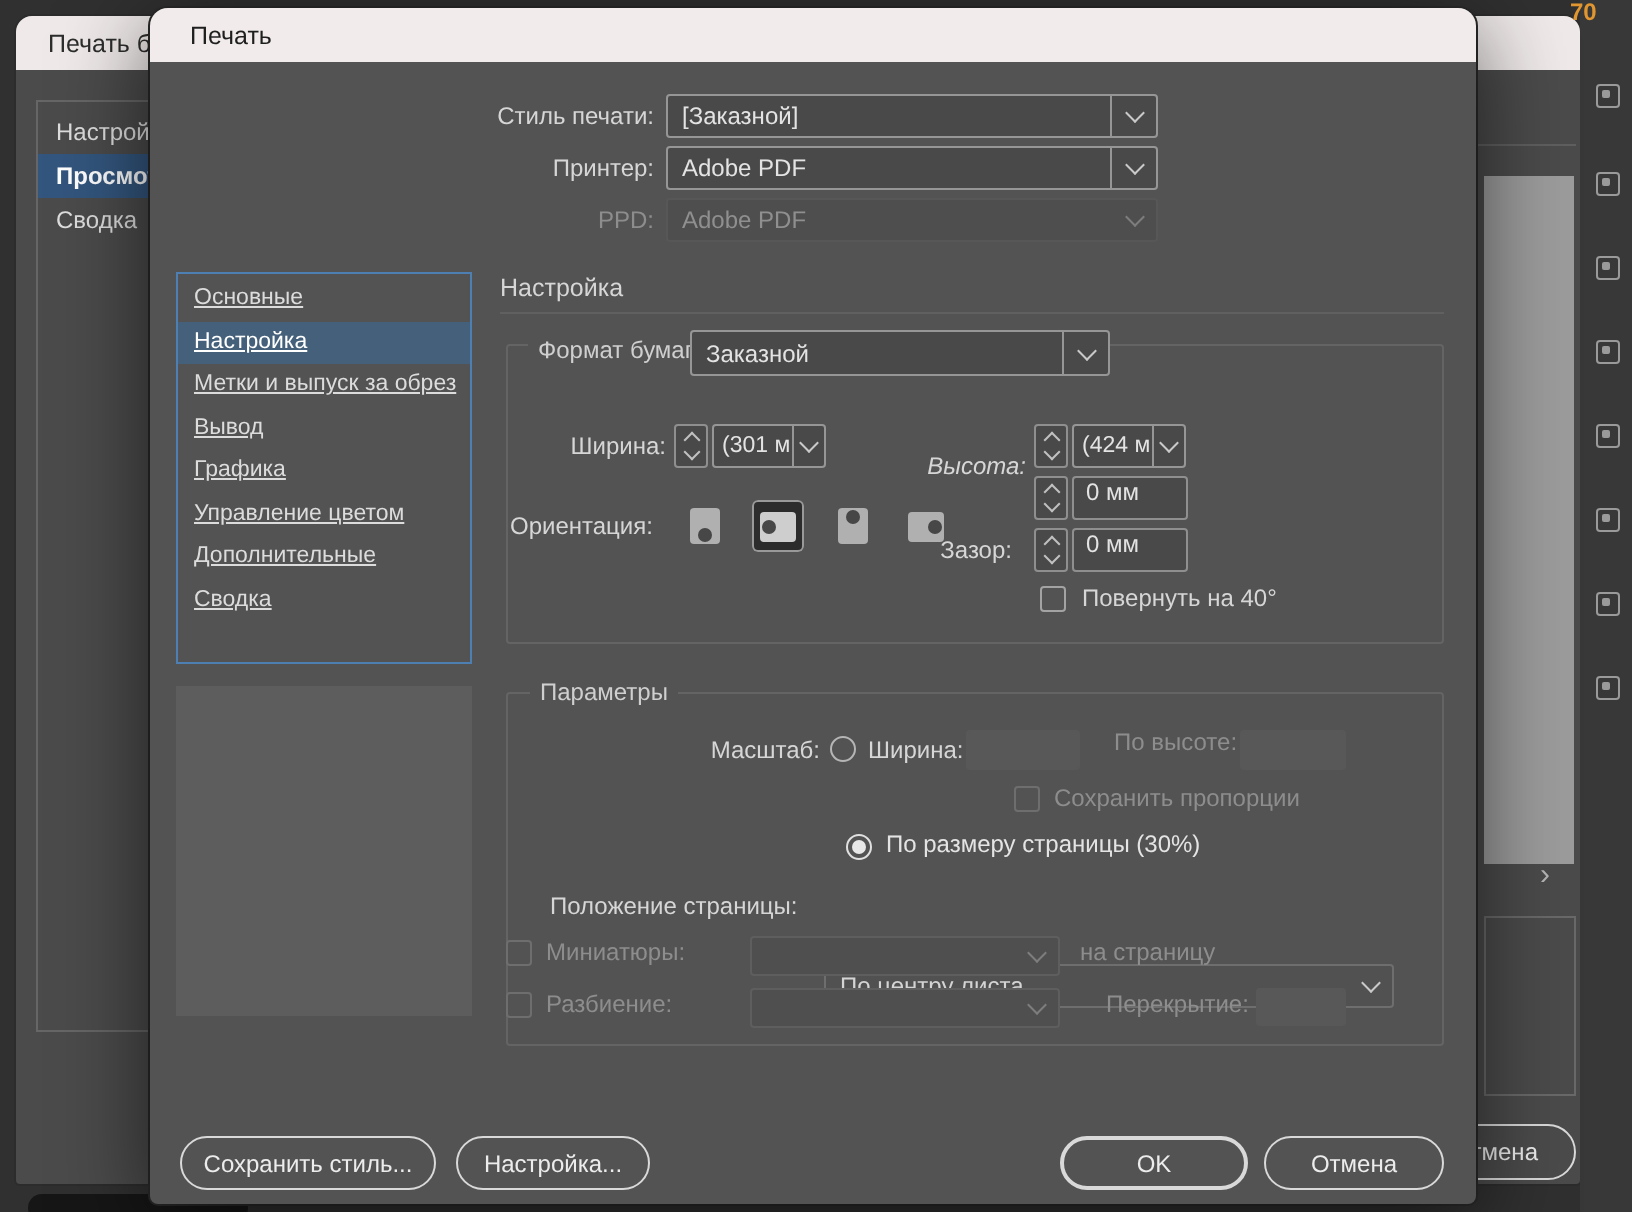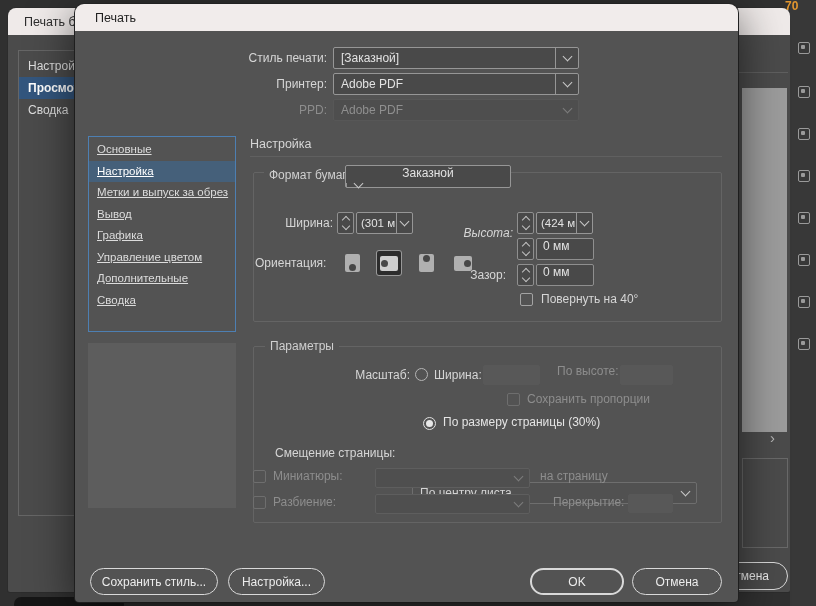--- a/index.html
+++ b/index.html
@@ -166,21 +166,21 @@
       <div class="it">Дополнительные</div>
       <div class="it">Сводка</div>
     </div>
     <div class="thumb"></div>
 
     <div class="abs lbl" style="left:175px;top:133px;font-size:12.5px;">Настройка</div>
     <div class="hr" style="left:175px;top:152px;width:472px;"></div>
 
     <div class="group" style="left:178px;top:168px;width:469px;height:150px;"></div>
     <div class="abs lbl legend" style="left:189px;top:164px;">Формат бумаги:</div>
-    <div class="combo" style="left:270px;top:161px;width:166px;height:23px;flex-direction:column;">
+    <div class="combo" style="left:270px;top:161px;width:210px;height:23px;">
       <span class="txt">Заказной</span>
       <span class="dd">
           <i class="cv"></i>
         </span>
     </div>
 
     <div class="abs lbl r" style="left:180px;top:208px;width:78px;line-height:22px;">Ширина:</div>
     <div class="stepper" style="left:262px;top:208px;height:22px;">
       <i class="cvs up"></i>
         <i class="cvs dn"></i>
@@ -259,21 +259,21 @@
     <div class="field dis" style="left:545px;top:361px;width:53px;height:20px;">
       <span></span>
     </div>
 
     <span class="checkbox dis" style="left:432px;top:389px;"></span>
     <div class="abs lbl dis" style="left:452px;top:388px;">Сохранить пропорции</div>
 
     <span class="radio sel" style="left:348px;top:413px;"></span>
     <div class="abs lbl" style="left:368px;top:411px;color:#e4e4e4;">По размеру страницы  (30%)</div>
 
-    <div class="abs lbl" style="left:200px;top:439px;line-height:21px;">Смещение страницы:</div>
+    <div class="abs lbl" style="left:200px;top:439px;line-height:21px;">Положение страницы:</div>
     <div class="combo flat" style="left:337px;top:438px;width:285px;height:22px;margin-top:40px;">
       <span class="txt">По центру листа</span>
       <span class="dd">
           <i class="cv"></i>
         </span>
     </div>
 
     <span class="checkbox dis" style="left:178px;top:466px;"></span>
     <div class="abs lbl dis" style="left:198px;top:465px;">Миниатюры:</div>
     <div class="combo flat dis" style="left:300px;top:464px;width:155px;height:20px;">

